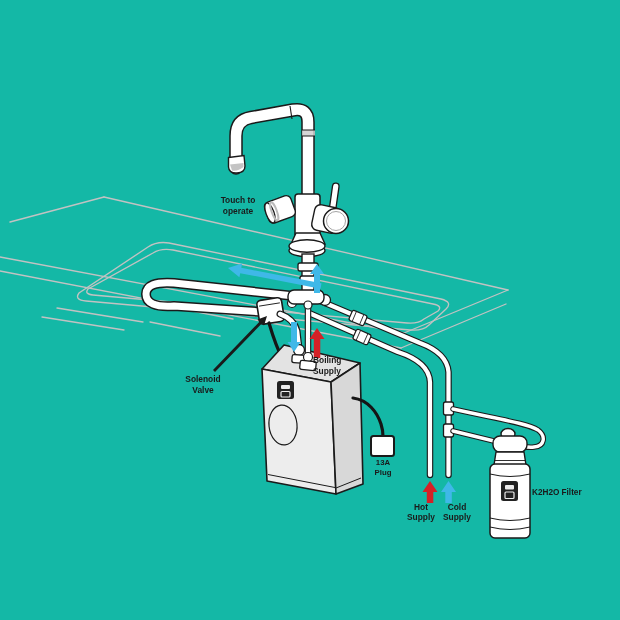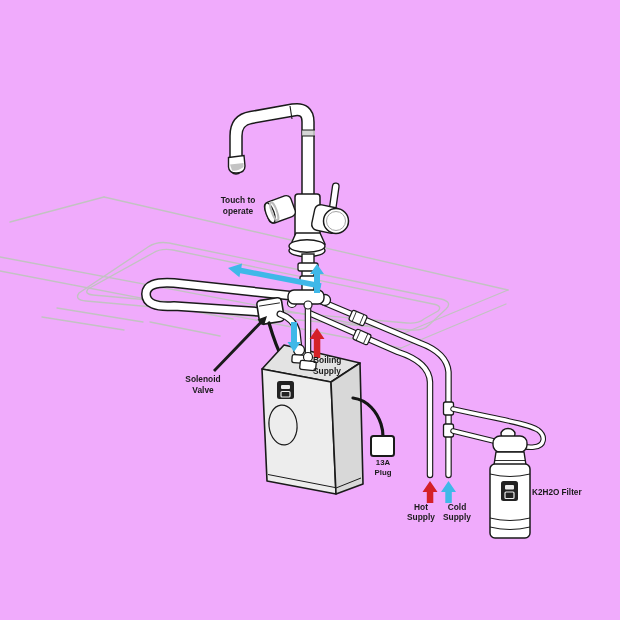--- a/index.html
+++ b/index.html
@@ -1,16 +1,16 @@
 <!DOCTYPE html>
 <html><head>
 <meta charset="utf-8">
 <style>
   html,body{margin:0;padding:0;background:#ffffff;}
-  #stage{position:relative;width:620px;height:620px;background:#f0abfc;overflow:hidden;
+  #stage{position:relative;width:620px;height:620px;background:#14b8a6;overflow:hidden;
          font-family:"Liberation Sans", sans-serif;}
   svg{position:absolute;left:0;top:0;}
   .lbl{font-family:"Liberation Sans", sans-serif;font-weight:bold;font-size:8.4px;fill:#1a1a1a;}
   .lbl-sm{font-family:"Liberation Sans", sans-serif;font-weight:bold;font-size:7.8px;fill:#1a1a1a;}
   .lbl-reg{font-family:"Liberation Sans", sans-serif;font-weight:600;font-size:8.2px;fill:#1a1a1a;}
   .ctr{stroke:#c2c2c2;stroke-width:1.35;fill:none;stroke-linecap:round;}
   .ink{stroke:#1a1a1a;fill:#ffffff;}
   .pipe-o{stroke:#1a1a1a;fill:none;stroke-linecap:round;stroke-linejoin:round;}
   .pipe-i{stroke:#ffffff;fill:none;stroke-linecap:round;stroke-linejoin:round;}
 </style>

